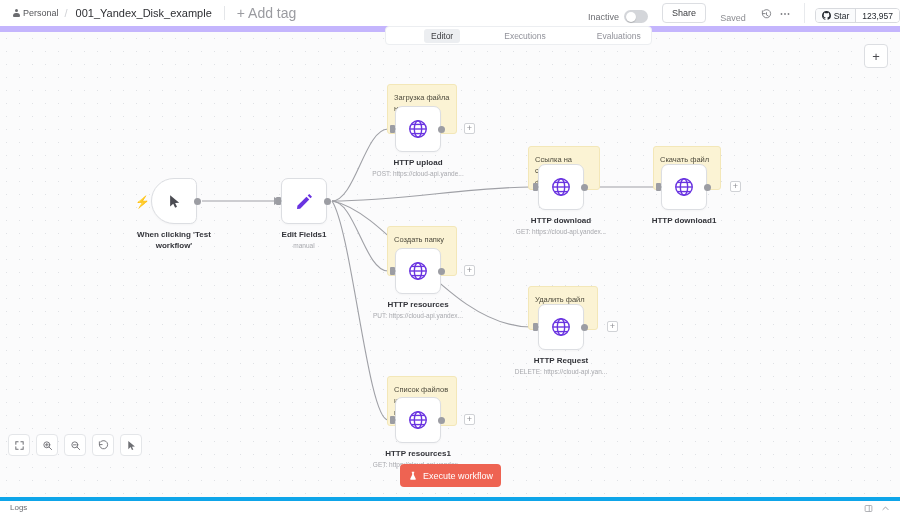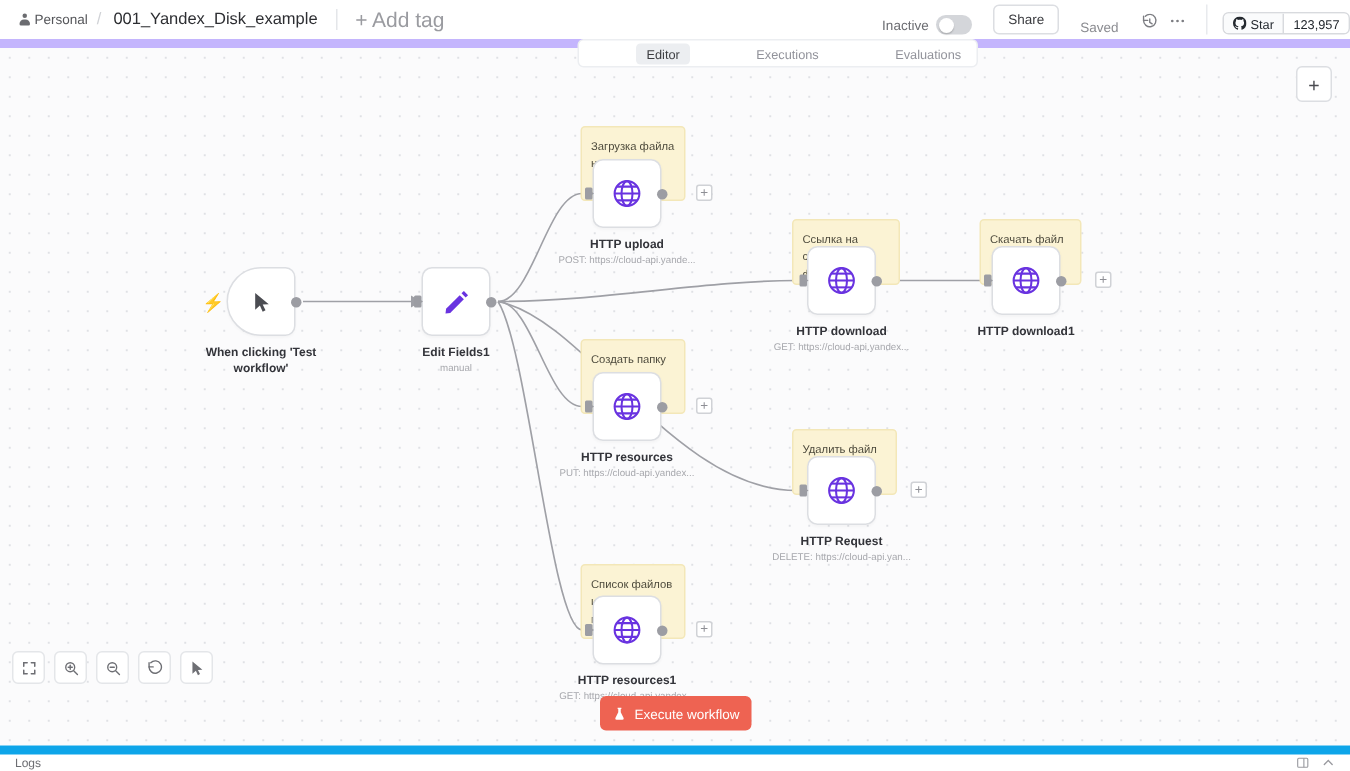--- a/index.html
+++ b/index.html
@@ -126,21 +126,21 @@
   
   .canvas-ctrls { position: absolute; left: 8px; top: 402px; display: flex; gap: 6px; z-index: 25; }
   .cc-btn {
     width: 22px; height: 22px; background: #fff; border: 1px solid #e4e6e9; border-radius: 4px;
     display: flex; align-items: center; justify-content: center; cursor: pointer; color: #6e6f74;
   }
 
   
   .logs-bar {
     position: absolute; bottom: 0; left: 0; width: 900px; height: 17px;
-    background: #fff; border-top: 6px solid #0ea5e9;
+    background: #fff; border-top: 4px solid #0ea5e9;
     display: flex; align-items: center; padding: 0 10px; z-index: 40;
   }
   .logs-label { font-size: 8px; color: #6c6d72; cursor: pointer; }
   .logs-right { margin-left: auto; display: flex; align-items: center; gap: 8px; color: #9a9ba0; }
 </style>
 </head>
 <body>
 
 <div id="app">
 

